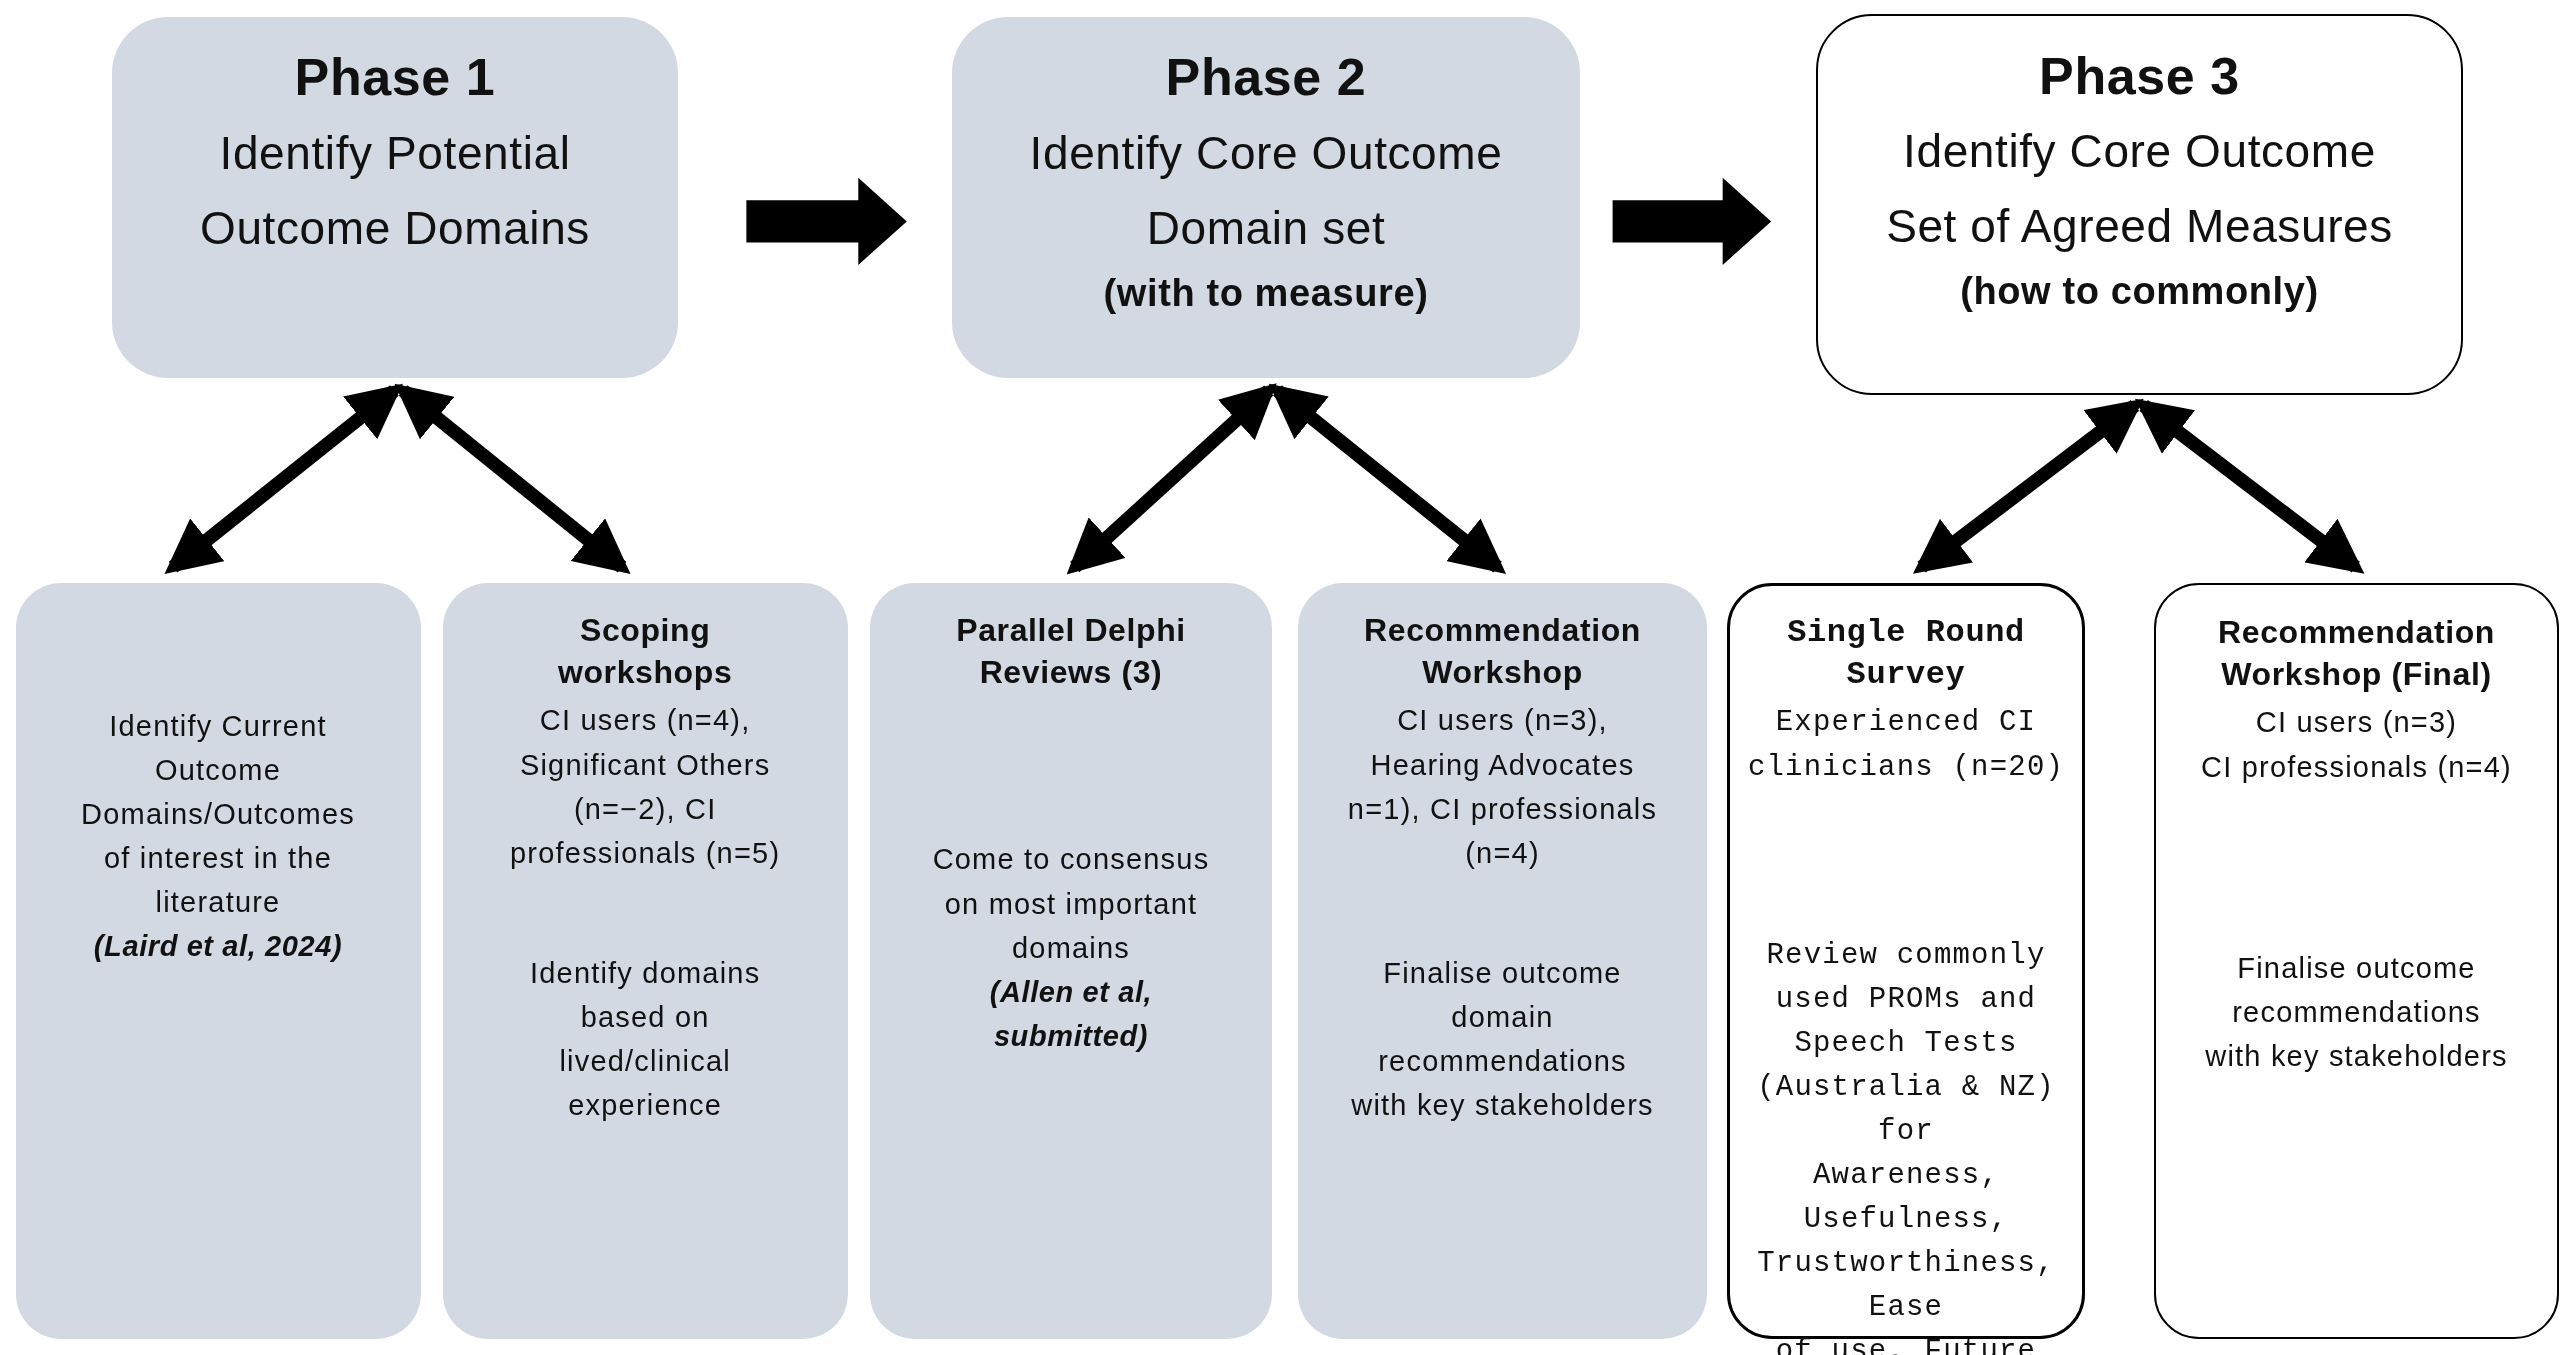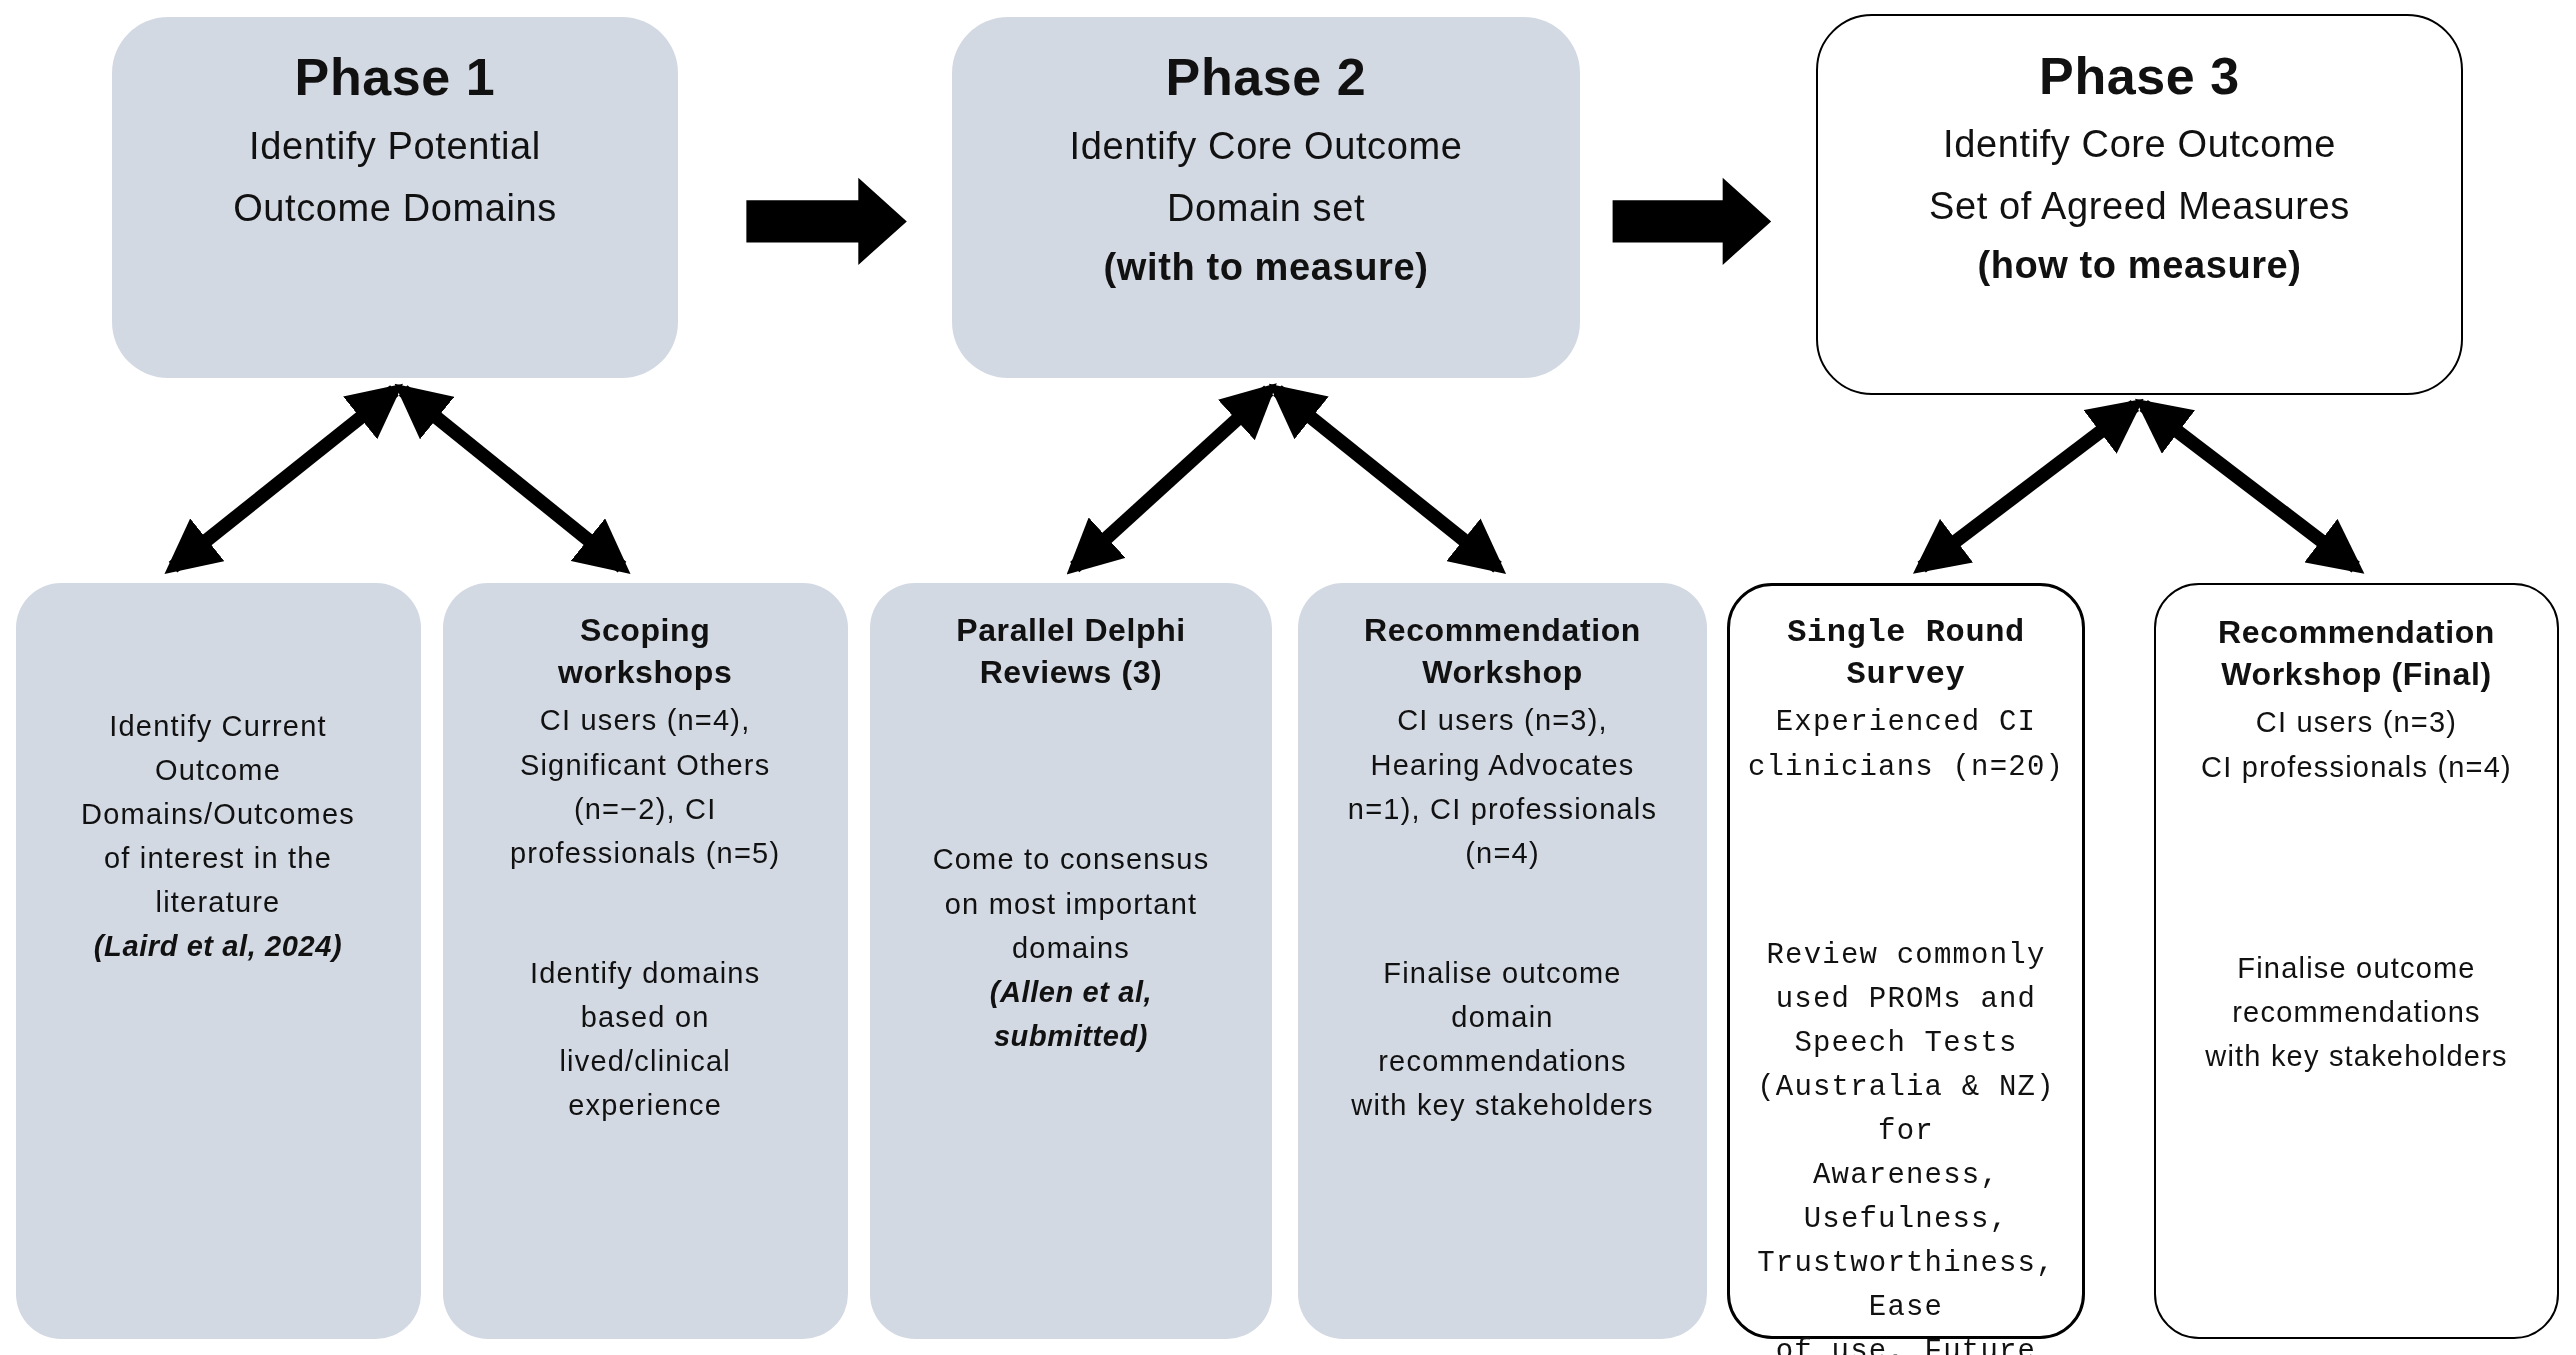--- a/index.html
+++ b/index.html
@@ -9,21 +9,21 @@
     background:#ffffff;
     font-family:"Liberation Sans","DejaVu Sans",sans-serif;
     color:#111111;
     overflow:hidden;
   }
   .box{position:absolute;box-sizing:border-box;text-align:center;}
   .filled{background:#d3d9e3;}
   .outlined{background:#ffffff;border:2.5px solid #000000;}
   .phase{border-radius:56px;padding-top:30px;}
   .p-title{font-size:52px;font-weight:700;letter-spacing:0.6px;white-space:pre-line;}
-  .p-sub{font-size:38px;line-height:1.62;margin-top:8.7px;white-space:pre-line;letter-spacing:0.6px;}
+  .p-sub{font-size:46px;line-height:1.62;margin-top:8.7px;white-space:pre-line;letter-spacing:0.6px;}
   .p-note{font-size:38px;line-height:1.5;font-weight:700;white-space:pre-line;letter-spacing:0.6px;}
   .activity{border-radius:45px;top:583px;height:756px;padding:26px 8.7px 0 8.7px;}
   .act-title{font-size:32px;font-weight:700;line-height:1.32;white-space:pre-line;letter-spacing:0.6px;}
   .act-part{font-size:29px;line-height:1.52;margin-top:5px;white-space:pre-line;letter-spacing:1.2px;}
   .act-desc{font-size:29px;line-height:1.52;white-space:pre-line;letter-spacing:1.2px;}
   .act-cite{font-size:29px;line-height:1.52;font-weight:700;font-style:italic;white-space:pre-line;letter-spacing:0.6px;}
   .a1 .act-part{margin-top:70px;}
   .a1 .act-desc{margin-top:95px;}
   .a2 .act-desc{margin-top:76px;}
   .a3 .act-desc{margin-top:144px;}
@@ -47,21 +47,21 @@
     <div class="p-title">Phase 2</div>
     <div class="p-sub">Identify Core Outcome
 Domain set</div>
     <div class="p-note">(with to measure)</div>
   </div>
 
   <div class="box phase outlined" style="left:1816px;top:13.7px;width:647px;height:381px;">
     <div class="p-title">Phase 3</div>
     <div class="p-sub">Identify Core Outcome
 Set of Agreed Measures</div>
-    <div class="p-note">(how to measure)</div>
+    <div class="p-note">(how to commonly)</div>
   </div>
 
   <div class="box activity filled a1" style="left:15.5px;width:405px;">
     <div class="act-desc">Identify Current
 Outcome
 Domains/Outcomes
 of interest in the
 literature</div>
     <div class="act-cite">(Laird et al, 2024)</div>
   </div>

